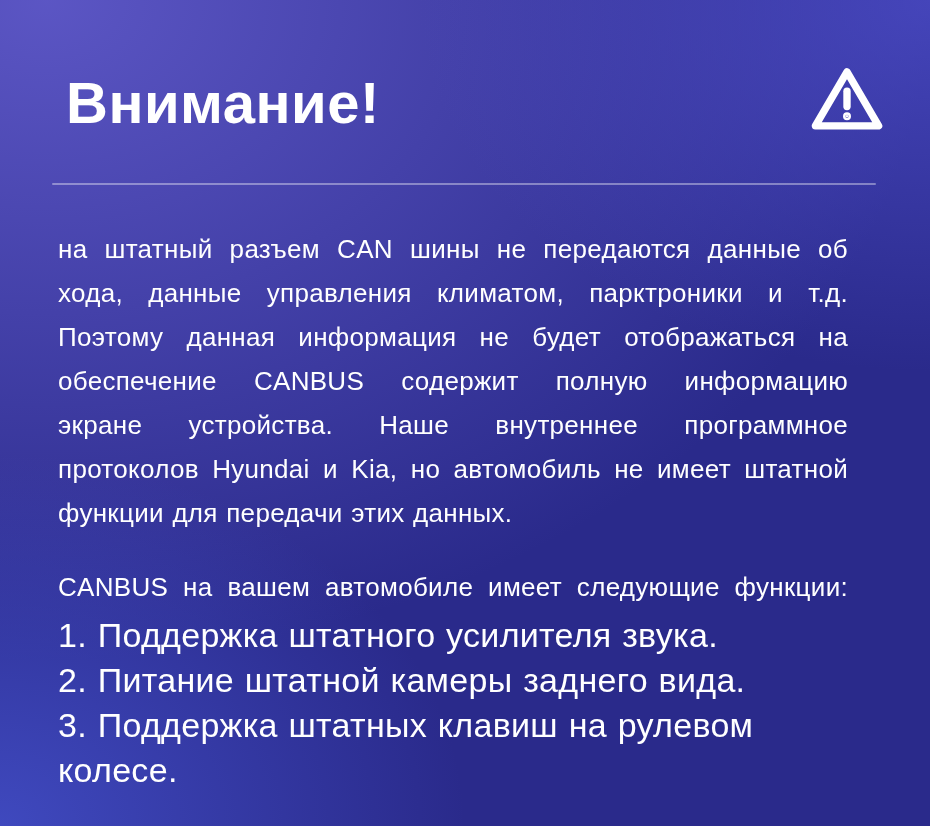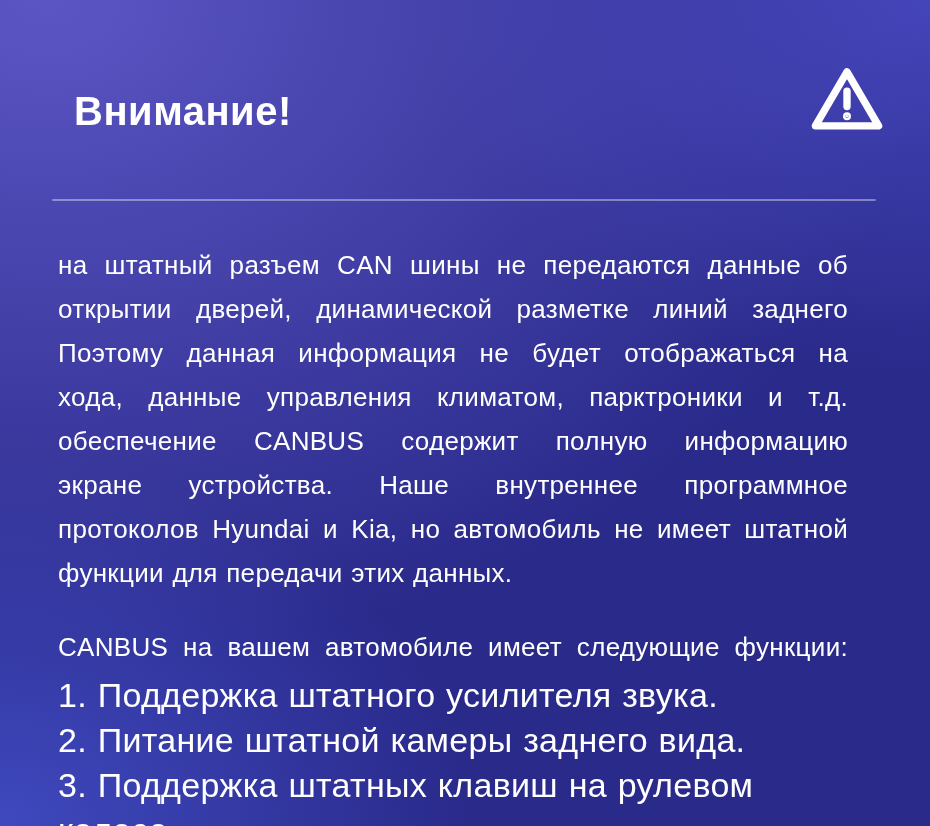--- a/index.html
+++ b/index.html
@@ -17,22 +17,22 @@
   }
   .page { width: 100%; height: 100%; position: relative; }
 
   .header {
     display: flex;
     justify-content: space-between;
     align-items: flex-start;
     padding: 60px 46px 0 58px;
   }
   .title {
-    margin: 16px;
-    font-size: 40px;
+    margin: 8px;
+    font-size: 58px;
     line-height: 70px;
     font-weight: 700;
     letter-spacing: 0.5px;
   }
   .warn-icon { display: block; margin-top: 6px; }
   .warn-icon svg { display: block; }
 
   .divider {
     height: 2px;
     margin: 37px 54px 0 52px;
@@ -82,23 +82,22 @@
       </svg>
     </span>
   </header>
 
   <div class="divider"></div>
 
   <main class="content">
 
     <div class="para">
         <div class="line just">на штатный разъем CAN шины не передаются данные об</div>
-        <div class="line just">открытии дверей, динамической разметке линий заднего</div>
+        <div class="line just">хода, данные управления климатом, парктроники и т.д.</div>
         <div class="line just">Поэтому данная информация не будет отображаться на</div>
-        <div class="line just">хода, данные управления климатом, парктроники и т.д.</div>
         <div class="line just">обеспечение CANBUS содержит полную информацию</div>
         <div class="line just">экране устройства. Наше внутреннее программное</div>
         <div class="line just">протоколов Hyundai и Kia, но автомобиль не имеет штатной</div>
         <div class="line just last">функции для передачи этих данных.</div>
       </div>
 
     <div class="heading line just">CANBUS на вашем автомобиле имеет следующие функции:</div>
 
     <div class="flist">
         <div class="list-item">1. Поддержка штатного усилителя звука.</div>

